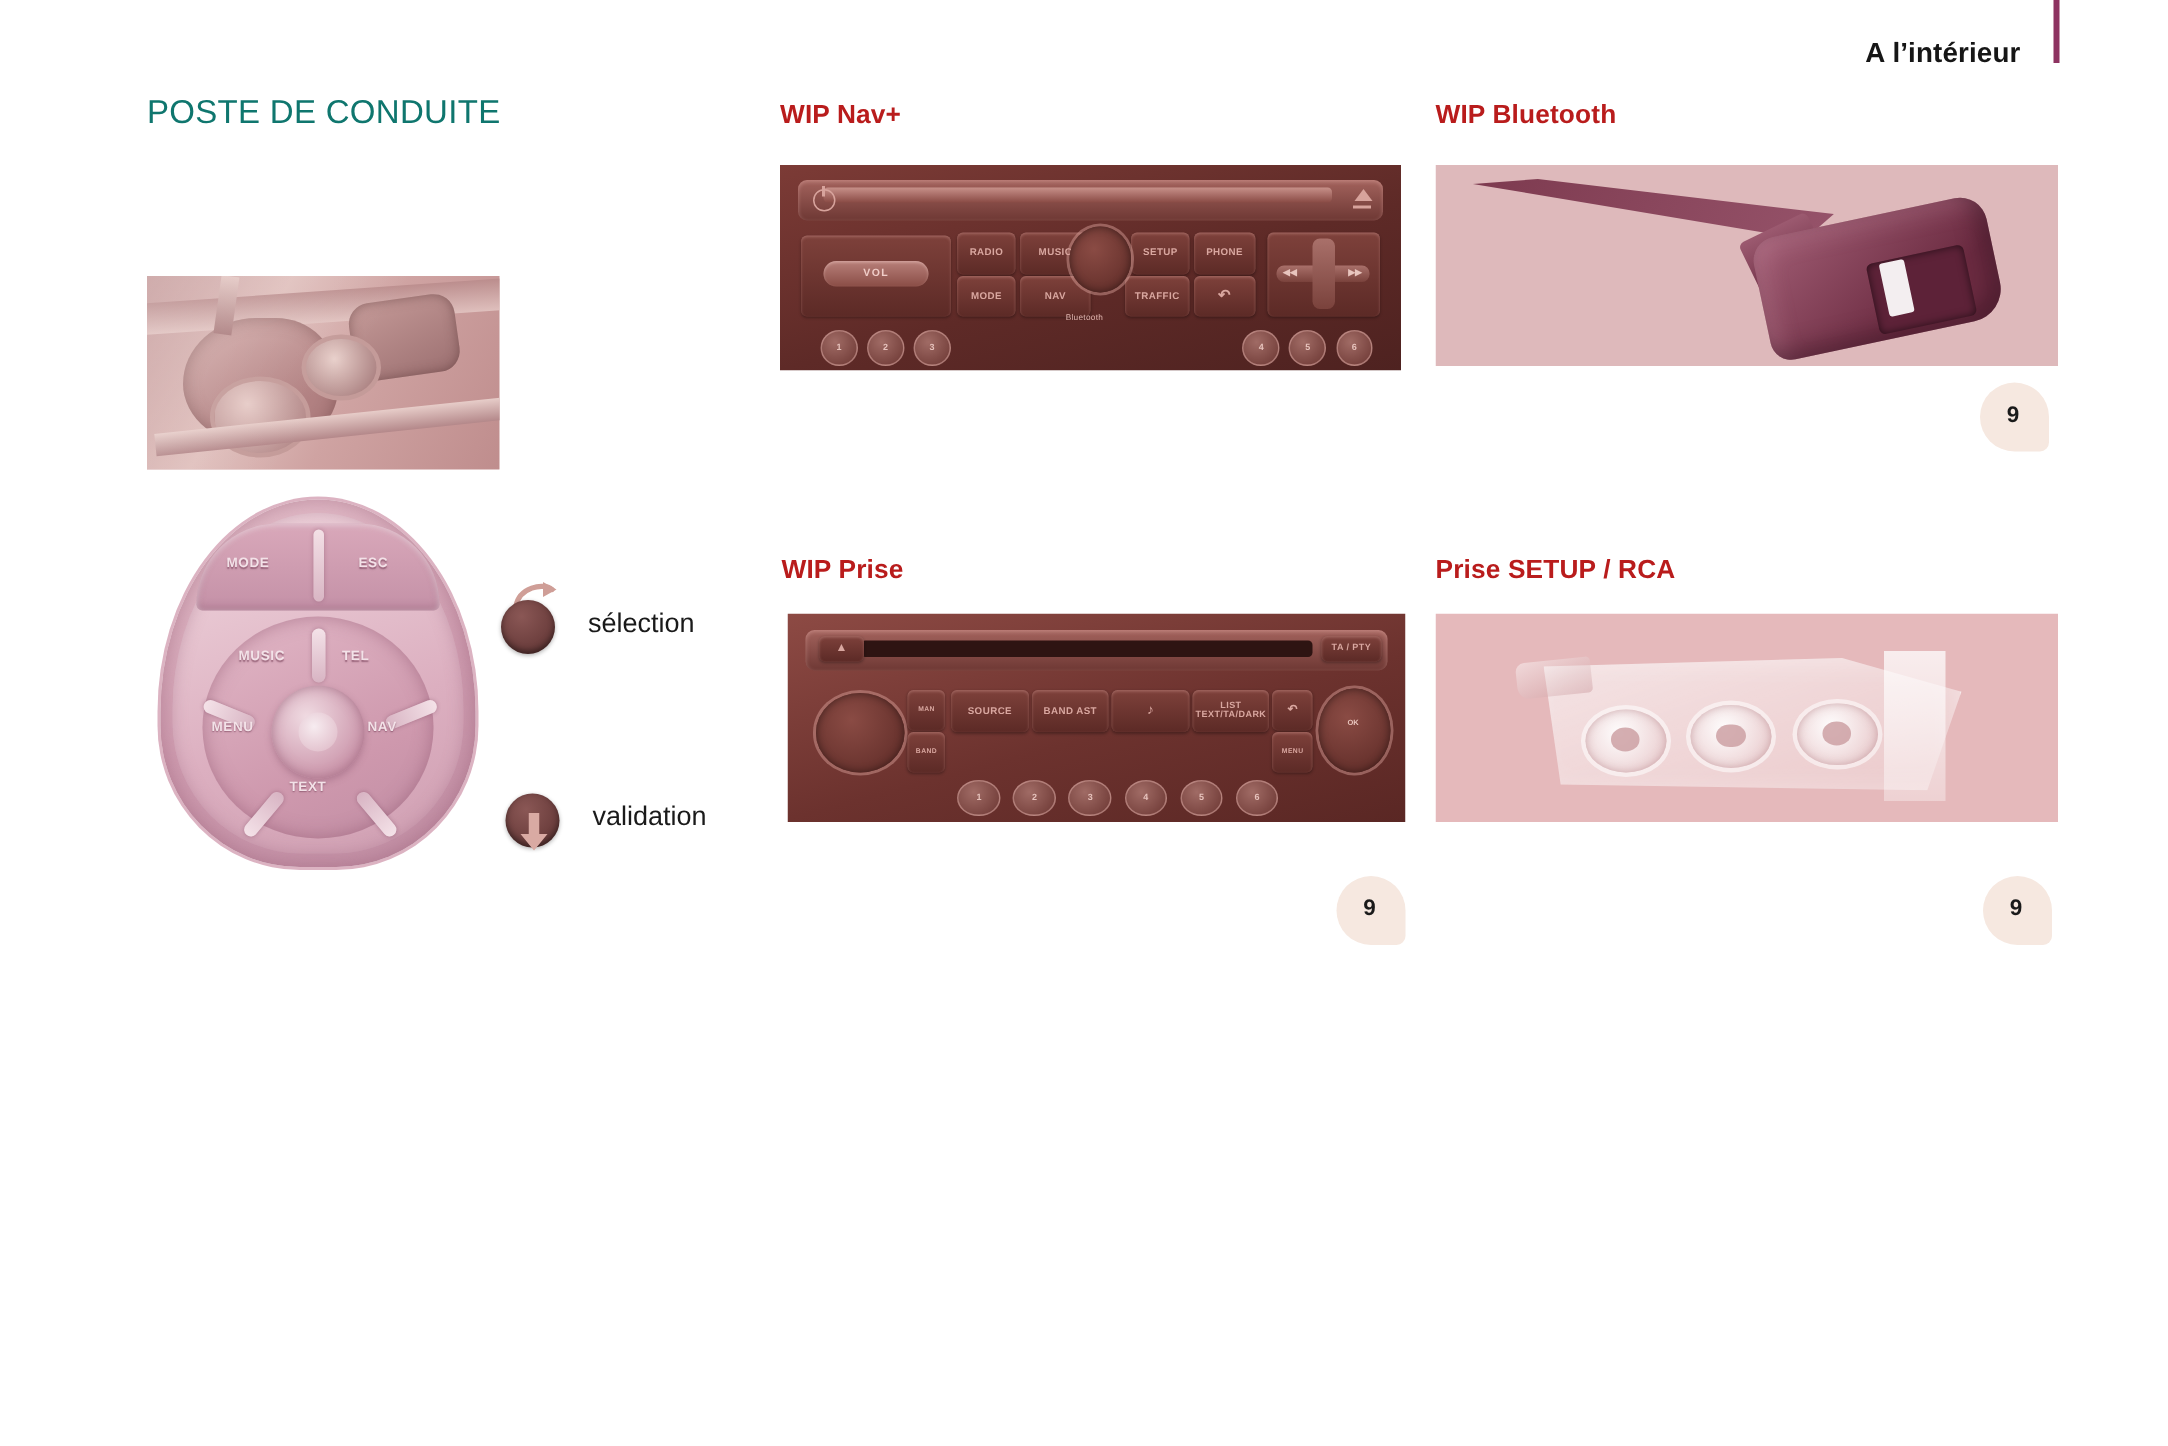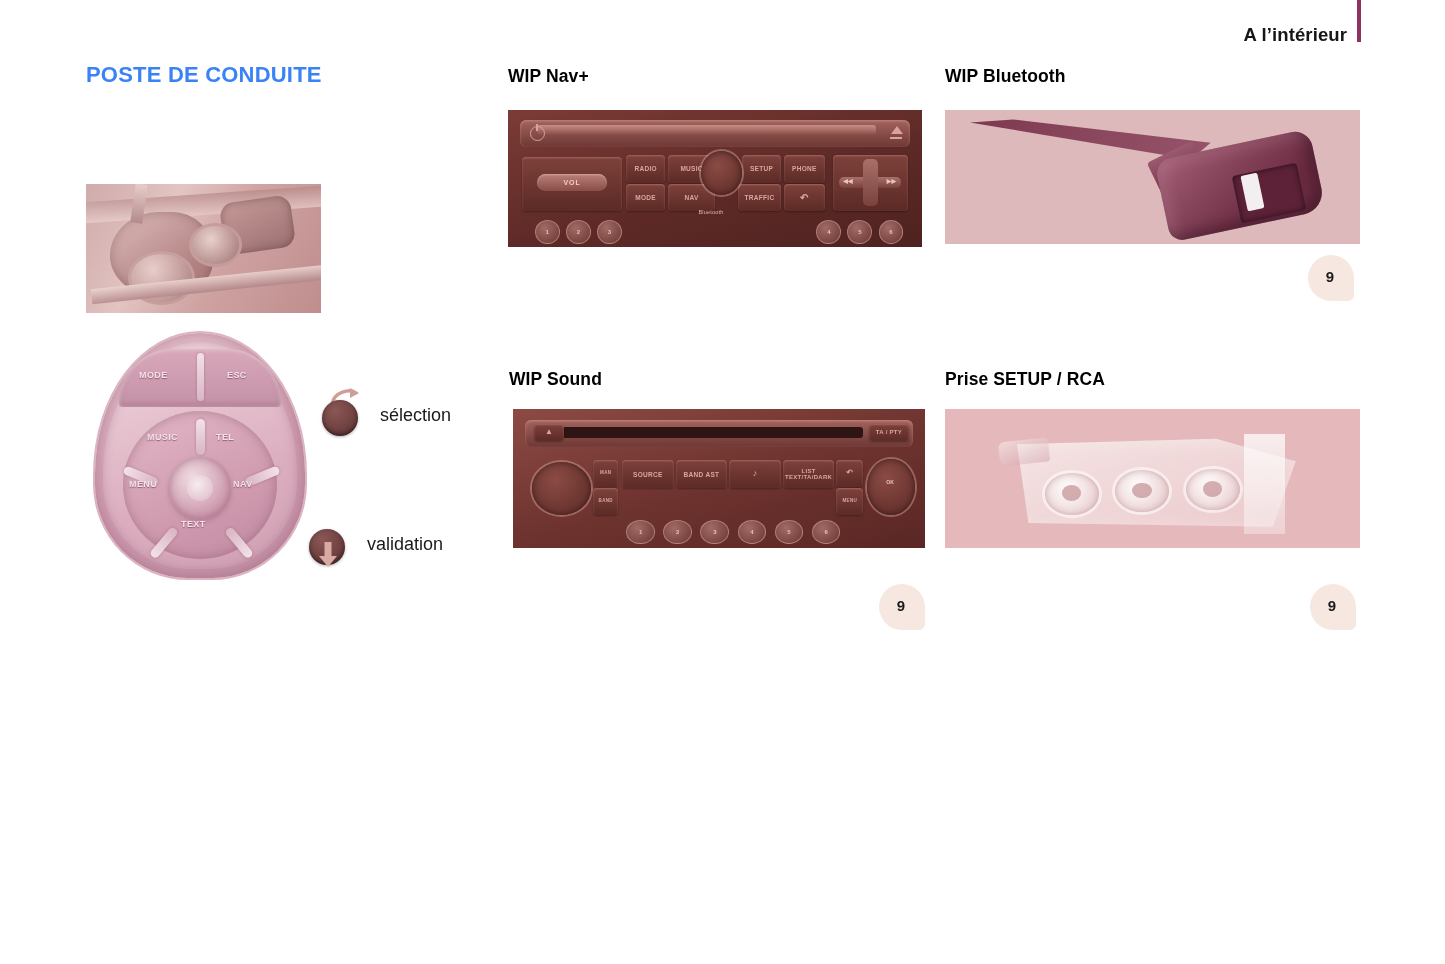--- a/index.html
+++ b/index.html
@@ -4,40 +4,40 @@
 <style>
   html,body{margin:0;padding:0;}
   body{
     width:1445px;height:964px;
     background:#ffffff;
     font-family:"Liberation Sans", sans-serif;
     color:#1a1a1a;
     overflow:hidden;
     position:relative;
   }
-  .page{position:absolute;inset:0;}
+  .page{position:absolute;inset:0;margin-left:12px;}
 
   
   .header-rule{
     position:absolute;left:1357px;top:0;width:4px;height:42px;
     background:#8e3361;
   }
   .header-title{
     position:absolute;right:98px;top:24px;
     font-size:18.5px;font-weight:bold;letter-spacing:.1px;
     color:#161616;
   }
 
   
   .side-col{position:absolute;left:1371px;top:0;width:74px;height:964px;}
 
   
   .h1{
     position:absolute;left:86px;top:62px;
-    font-size:22px;font-weight:bold;letter-spacing:.2px;color:#3b82f6;
+    font-size:22px;font-weight:normal;letter-spacing:.2px;color:#0f766e;
   }
   .intro{
     position:absolute;left:86px;top:103px;width:278px;
     font-size:16.5px;line-height:1.27;color:#1a1a1a;
   }
   .dash-photo{
     position:absolute;left:86px;top:184px;width:235px;height:129px;
     overflow:hidden;background:#d9b3b3;
   }
 
@@ -134,21 +134,21 @@
     background:radial-gradient(circle at 38% 30%,#8a5755,#6d3f3e 62%,#55302f);
     box-shadow:inset 0 -2px 4px rgba(0,0,0,.45), 0 1px 3px rgba(0,0,0,.3);
   }
   .knob-label{
     position:absolute;left:58px;top:5px;font-size:18px;color:#1a1a1a;white-space:nowrap;
   }
   .rot-arrow{position:absolute;left:8px;top:-13px;width:30px;height:20px;}
   .press-arrow{position:absolute;left:8px;top:9px;width:22px;height:30px;}
 
   
-  .h2{position:absolute;font-size:17.5px;font-weight:bold;color:#000000;letter-spacing:.1px;}
+  .h2{position:absolute;font-size:17.5px;font-weight:bold;color:#b91c1c;letter-spacing:.1px;}
 
   
   .frame{position:absolute;overflow:hidden;}
 
   
   .radio{position:absolute;inset:0;}
   .radio.navplus{background:linear-gradient(165deg,#7c3b36,#5e2a27 55%,#4e2220);}
   .radio.sound{background:linear-gradient(165deg,#8d4a44,#6c322e 55%,#5a2724);}
 
   .slot-bar{
@@ -300,21 +300,21 @@
 
   <div class="knob-row" style="left:322px;top:400px;">
     <svg class="rot-arrow" viewBox="0 0 30 20">
       <path d="M2 17 C4 5 20 1 26 6" fill="none" stroke="#cf9e97" stroke-width="3.4" stroke-linecap="round"></path>
       <path d="M20 1 L29 6 L20 11 Z" fill="#cf9e97"></path>
     </svg>
     <div class="knob"></div>
     <div class="knob-label">sélection</div>
   </div>
 
-  <div class="knob-row" style="left:309px;top:529px;">
+  <div class="knob-row" style="left:325px;top:529px;">
     <div class="knob"></div>
     <svg class="press-arrow" viewBox="0 0 22 30">
       <path d="M11 29 L2 18 L7.5 18 L7.5 4 L14.5 4 L14.5 18 L20 18 Z" fill="#d9aaa3"></path>
     </svg>
     <div class="knob-label">validation</div>
   </div>
 
   <div class="h2" style="left:508px;top:66px;">WIP Nav+</div>
   <div class="frame" style="left:508px;top:110px;width:414px;height:137px;">
     <div class="radio navplus">
@@ -363,21 +363,21 @@
     <div class="usb-cable"></div>
     <div class="usb-neck"></div>
     <div class="usb-body"></div>
     <div class="usb-port"></div>
     <div class="usb-tongue"></div>
   </div>
   <div class="badge" style="left:1308px;top:255px;">
     <span>9</span>
   </div>
 
-  <div class="h2" style="left:509px;top:369px;">WIP Sound</div>
+  <div class="h2" style="left:509px;top:369px;">WIP Prise</div>
   <div class="frame" style="left:513px;top:409px;width:412px;height:139px;">
     <div class="radio sound">
       <div class="slot-bar" style="left:3%;top:8%;width:94%;height:19%;"></div>
       <div style="position:absolute;left:12%;top:13%;width:73%;height:8%;background:#2e1412;border-radius:3px;"></div>
       <div class="btn" style="left:5%;top:11%;width:7.5%;height:12%;font-size:8px;">▲</div>
       <div class="btn" style="left:86.5%;top:11%;width:9.5%;height:12%;font-size:6px;">TA / PTY</div>
 
       <div class="knobcircle" style="left:4.5%;top:38%;width:14.5%;height:38%;"></div>
       <div class="btn" style="left:19.5%;top:37%;width:6%;height:19%;font-size:4.5px;">MAN</div>
       <div class="btn" style="left:19.5%;top:57%;width:6%;height:19%;font-size:4.5px;">BAND</div>

